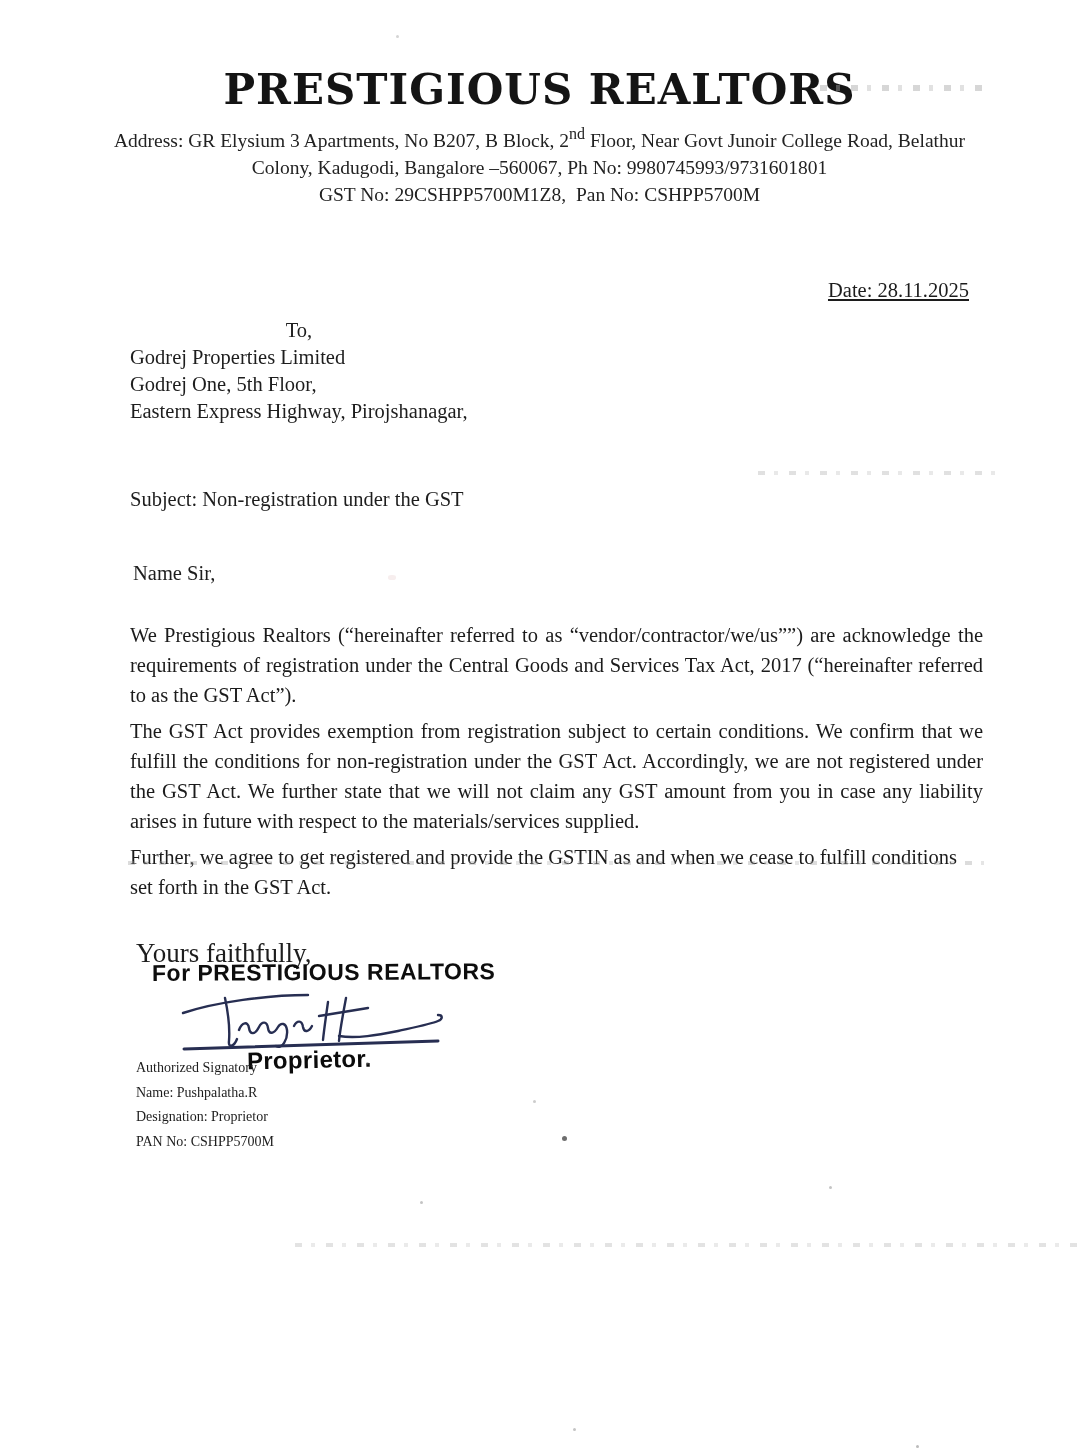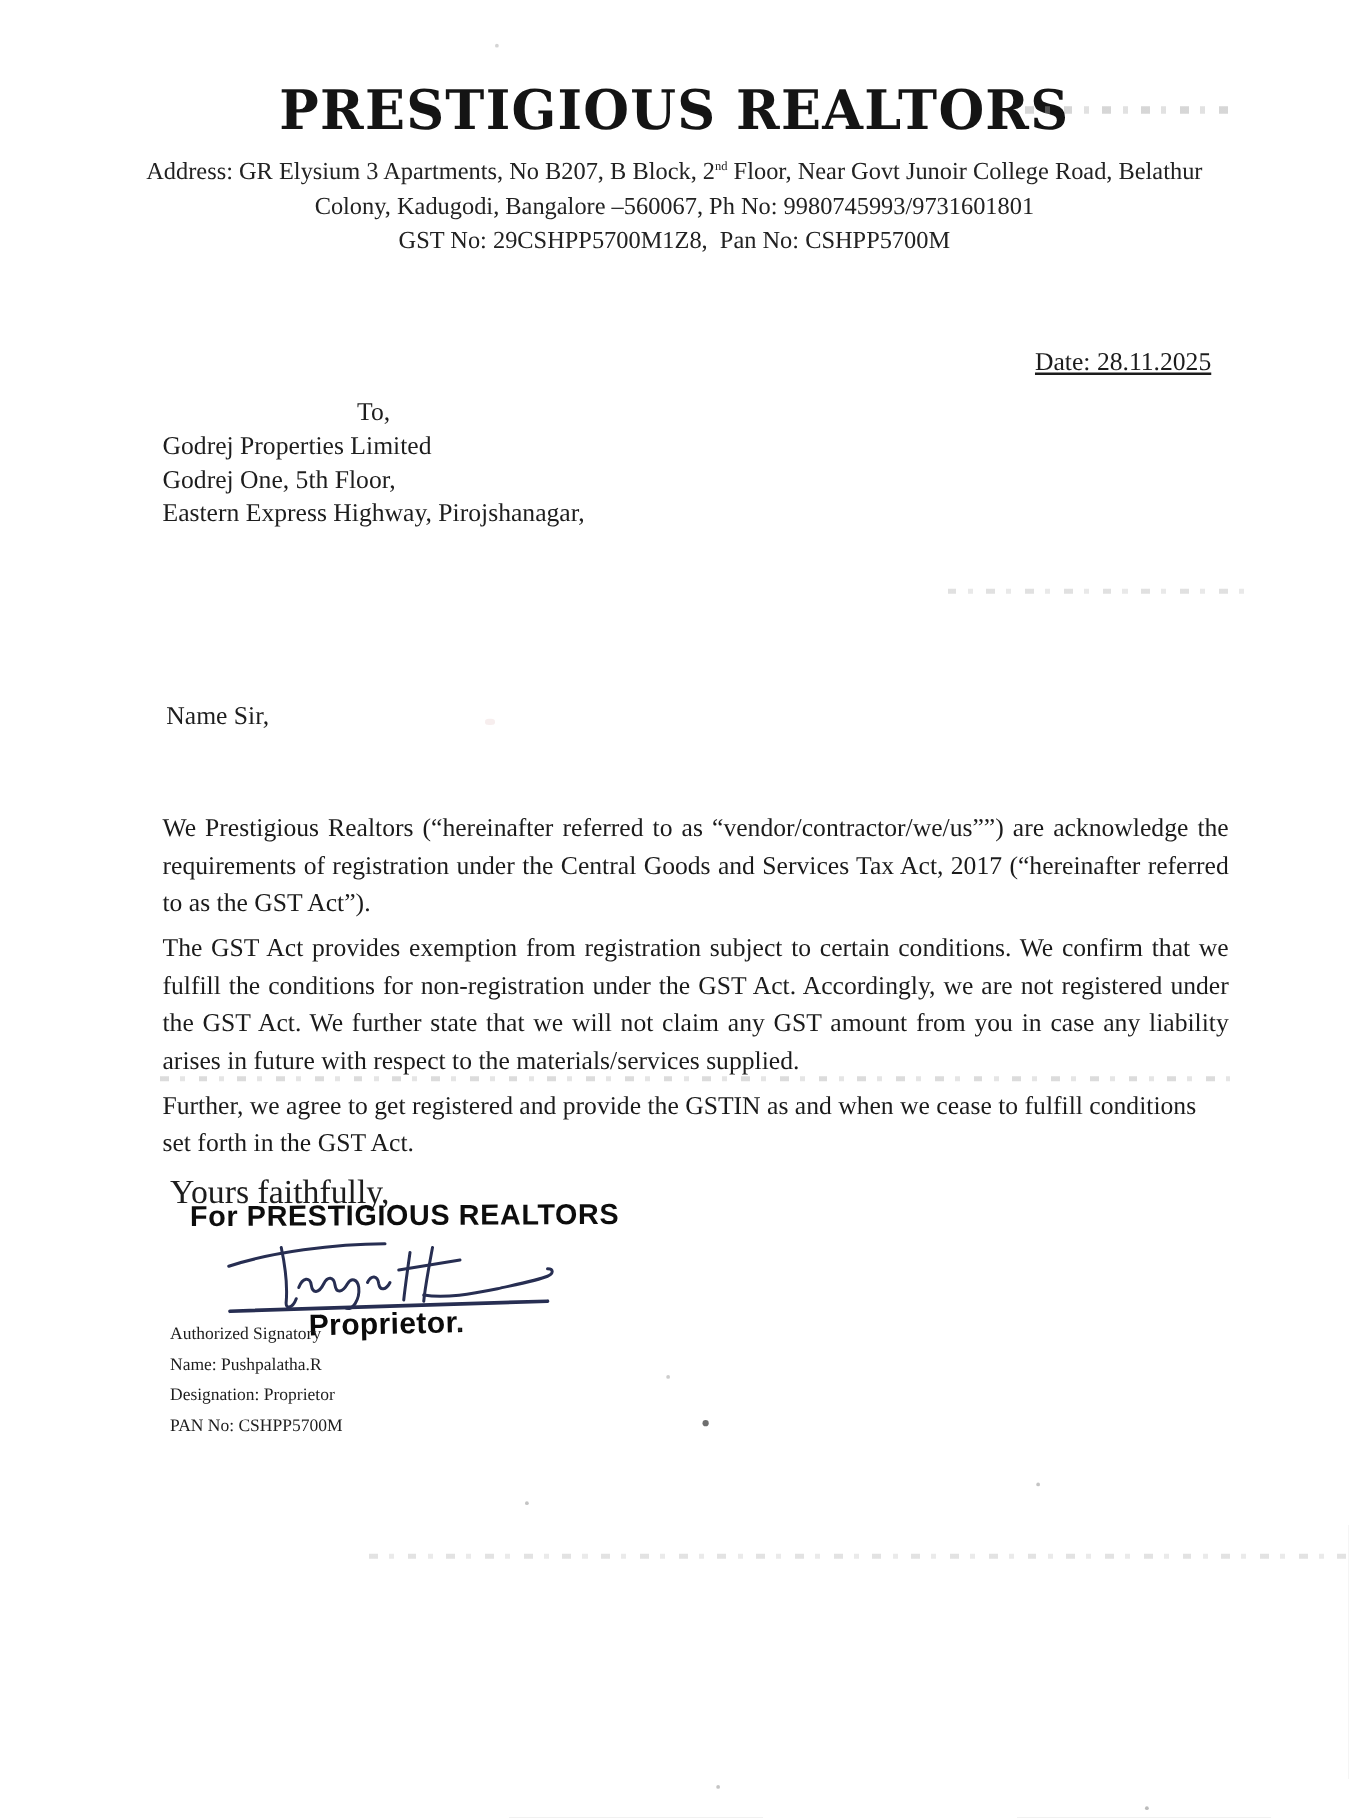--- a/index.html
+++ b/index.html
@@ -18,32 +18,32 @@
     margin:0;
     font-family:"DejaVu Serif", serif;
     font-weight:700;
     font-size:42px;
     letter-spacing:1px;
     color:#141414;
     transform:scaleY(1.04);
   }
   .addr{margin:0;font-size:19.5px;line-height:27px;color:#222;}
   .addr-first{margin-top:7px;}
-  .addr sup{font-size:10px;}
+  .addr sup{font-size:16px;}
   
   .date-line{position:absolute;top:279px;right:110px;font-size:20.5px;color:#1c1c1c;text-decoration:underline;}
   
   .recipient{position:absolute;top:317px;left:130px;font-size:20.5px;line-height:27px;}
   .to-word{margin:0 0 18px 0;text-align:center;}
   .recipient p{margin:0;}
   
   .subject-line{position:absolute;top:488px;left:130px;font-size:20.5px;}
   .greeting{position:absolute;top:562px;left:133px;font-size:20.5px;}
   
-  .letter-body{position:absolute;top:620px;left:130px;width:853px;font-size:20.5px;line-height:30px;color:#1b1b1b;margin-top:28px;}
+  .letter-body{position:absolute;top:620px;left:130px;width:853px;font-size:20.5px;line-height:30px;color:#1b1b1b;}
   .letter-body p{margin:0 0 6px 0;}
   .just{text-align:justify;}
   
   .valediction{position:absolute;top:938px;left:136px;font-size:27px;}
   .for-stamp{
     position:absolute;top:959px;left:152px;
     font-family:"Liberation Sans", sans-serif;
     font-weight:700;font-size:23px;letter-spacing:.5px;color:#0d0d0d;
     transform:rotate(-.3deg);
   }
@@ -77,20 +77,21 @@
 
   <div class="date-line">Date: 28.11.2025</div>
 
   <section class="recipient">
     <p class="to-word">To,</p>
     <p>Godrej Properties Limited</p>
     <p>Godrej One, 5th Floor,</p>
     <p>Eastern Express Highway, Pirojshanagar,</p>
   </section>
 
+  <div class="subject-line">Subject: Non-registration under the GST</div>
   <div class="greeting">Name Sir,</div>
 
   <section class="letter-body">
     <p class="just">We Prestigious Realtors (“hereinafter referred to as “vendor/contractor/we/us””) are acknowledge the requirements of registration under the Central Goods and Services Tax Act, 2017 (“hereinafter referred to as the GST Act”).</p>
     <p class="just">The GST Act provides exemption from registration subject to certain conditions. We confirm that we fulfill the conditions for non-registration under the GST Act. Accordingly, we are not registered under the GST Act. We further state that we will not claim any GST amount from you in case any liability arises in future with respect to the materials/services supplied.</p>
     <p>Further, we agree to get registered and provide the GSTIN as and when we cease to fulfill conditions set forth in the GST Act.</p>
   </section>
 
   <div class="valediction">Yours faithfully,</div>
   <div class="for-stamp">For PRESTIGIOUS REALTORS</div>

